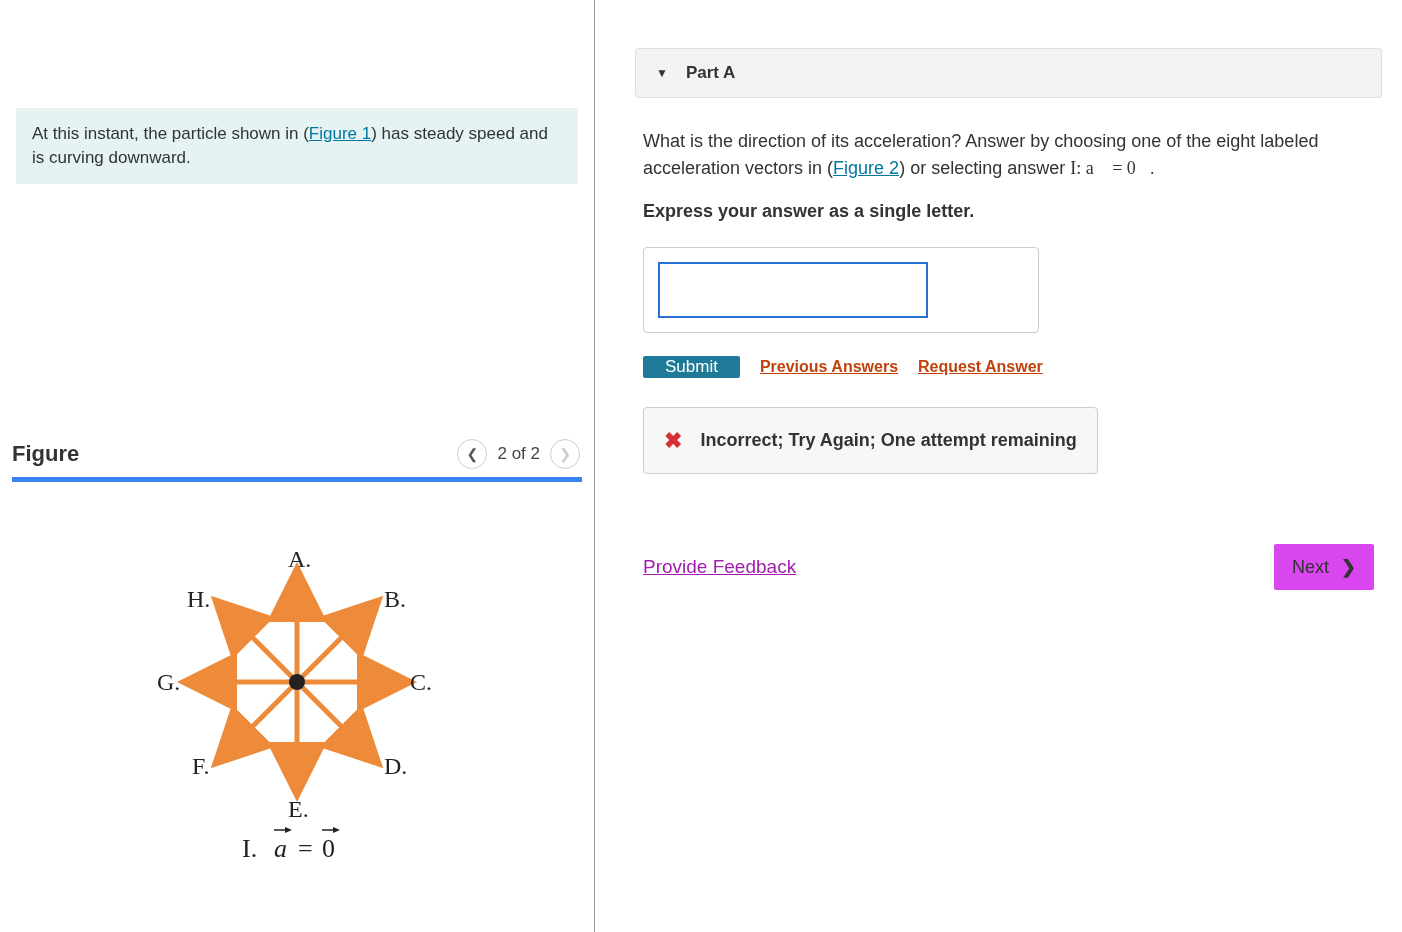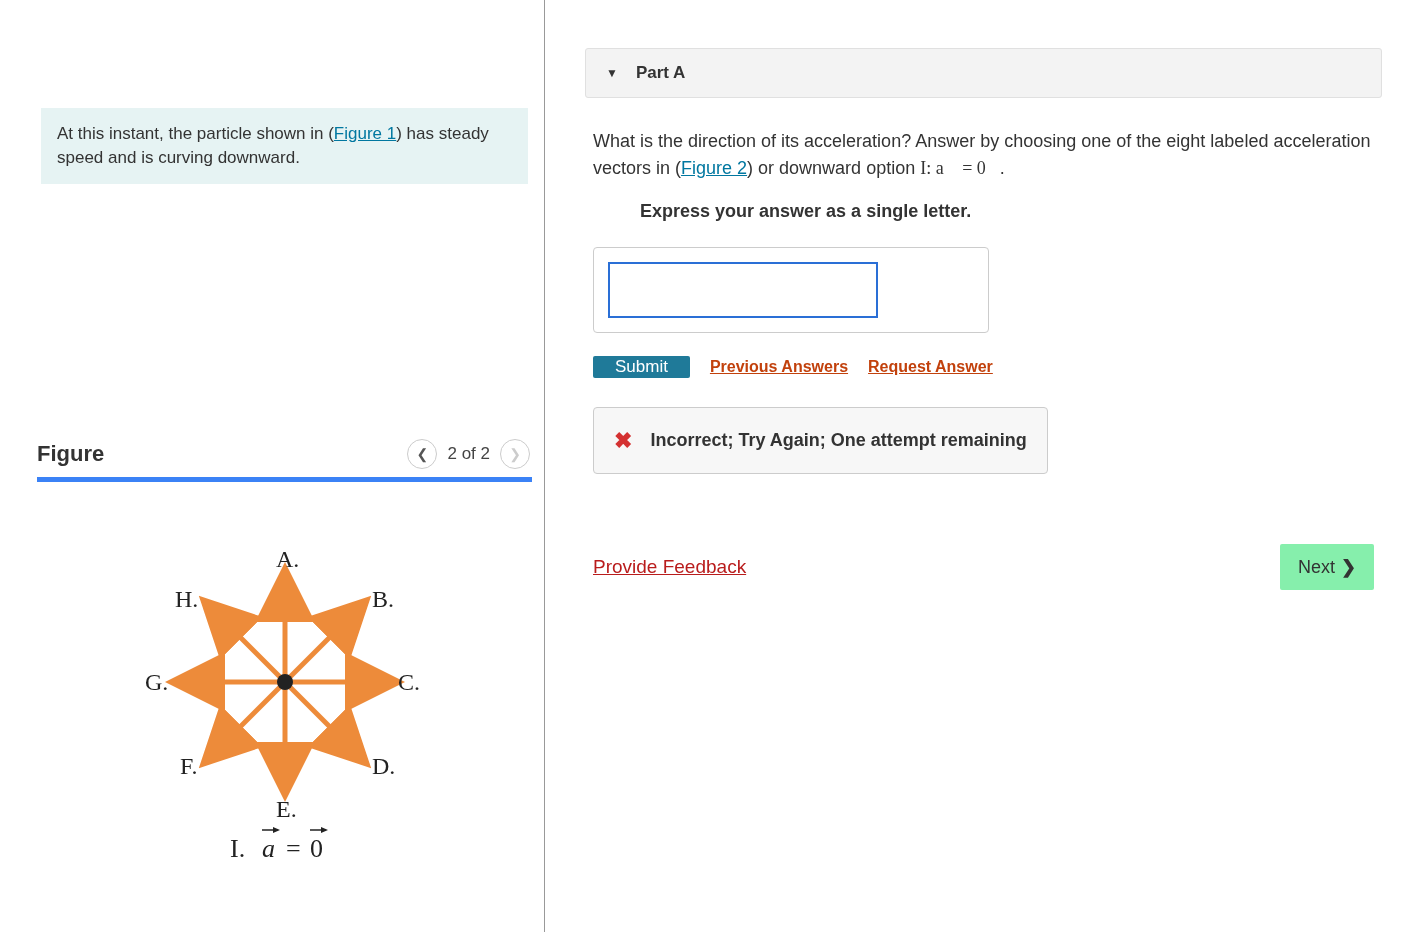--- a/index.html
+++ b/index.html
@@ -8,25 +8,24 @@
     font-size: 16px;
     color: #333;
     background: #fff;
   }
   .container {
     display: flex;
     width: 1402px;
     height: 932px;
   }
   .left-panel {
-    width: 545px;
+    width: 595px;
     border-right: 1px solid #999;
     display: flex;
     flex-direction: column;
-    padding-left: 25px;
   }
   .right-panel {
     flex: 1;
     padding: 0 20px 20px 40px;
   }
   .problem-statement {
     background: #e6f3f3;
     padding: 14px 16px;
     margin: 108px 16px 0 16px;
     font-size: 17px;
@@ -102,21 +101,20 @@
     color: #333;
   }
   .option-math {
     font-family: Georgia, 'Times New Roman', serif;
     white-space: nowrap;
   }
   .instruction {
     font-weight: bold;
     margin-top: 16px;
     font-size: 18px;
-    margin-left: 47px;
   }
   .answer-frame {
     border: 1px solid #ccc;
     border-radius: 4px;
     padding: 14px;
     margin-top: 22px;
     width: 396px;
   }
   .answer-input {
     width: 270px;
@@ -160,37 +158,37 @@
     font-size: 18px;
     font-weight: bold;
   }
   .x-icon { color: #d43131; font-size: 22px; font-weight: bold; }
   .footer-row {
     display: flex;
     align-items: center;
     margin-top: 70px;
   }
   .feedback-link {
-    color: #b91c1c;
+    color: #a21caf;
     text-decoration: underline;
     font-size: 19px;
     cursor: pointer;
   }
   .next-btn {
     margin-left: auto;
-    background: #86efac;
+    background: #d946ef;
     border: none;
     padding: 12px 18px;
     font-size: 18px;
     color: #333;
     border-radius: 2px;
     cursor: pointer;
     display: inline-flex;
     align-items: center;
-    gap: 6px;
+    gap: 12px;
   }
   .next-btn .chev { font-weight: bold; }
 </style>
 </head>
 <body>
 
 <div class="container">
 
   <div class="left-panel">
     <div class="problem-statement">
@@ -253,21 +251,21 @@
   </div>
 
   <div class="right-panel">
     <div class="part-header">
       <span class="part-caret">▼</span>
       <span class="part-title">Part A</span>
     </div>
 
     <div class="part-body">
       <p>
-        <span>What is the direction of its acceleration? Answer by choosing one of the eight labeled acceleration vectors in (</span><a class="link">Figure 2</a><span>) or downward option </span><span class="option-math">I: a⃗ = 0⃗</span><span>.</span>
+        <span>What is the direction of its acceleration? Answer by choosing one of the eight labeled acceleration vectors in (</span><a class="link">Figure 2</a><span>) or selecting answer </span><span class="option-math">I: a⃗ = 0⃗</span><span>.</span>
       </p>
       <p class="instruction">Express your answer as a single letter.</p>
 
       <div class="answer-frame">
         <input type="text" class="answer-input" style="">
       </div>
 
       <div class="actions">
         <button class="submit-btn">Submit</button>
         <a class="action-link">Previous Answers</a>

